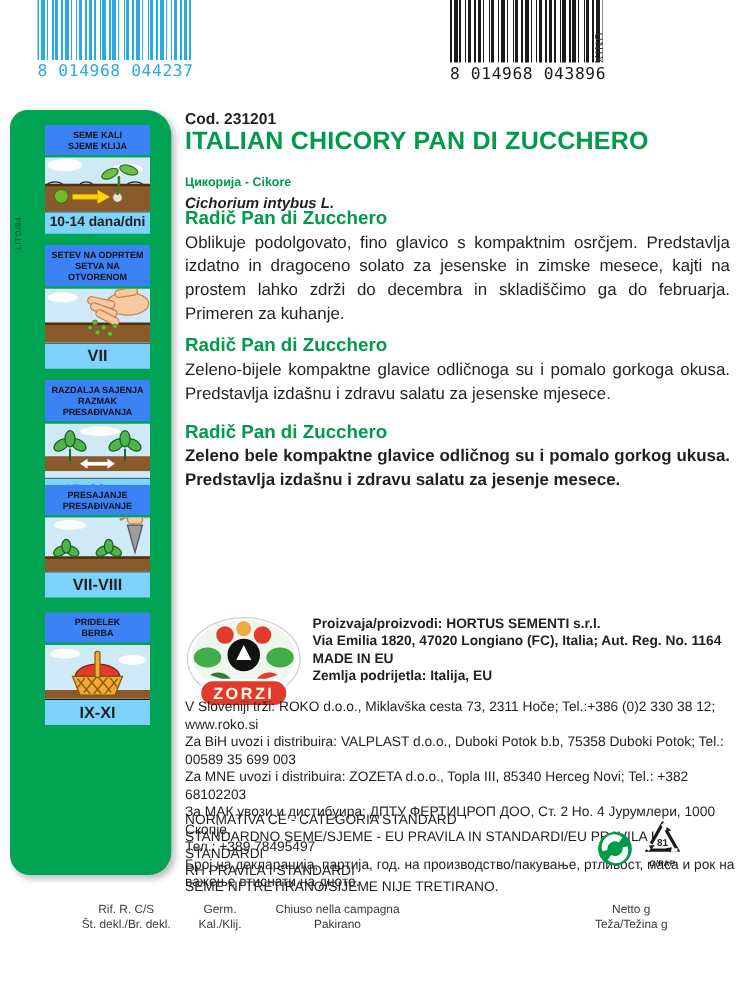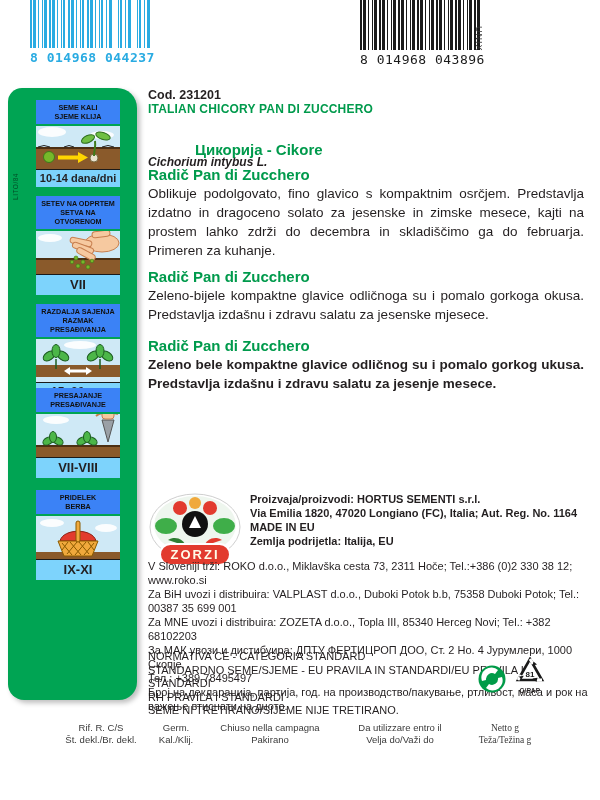--- a/index.html
+++ b/index.html
@@ -28,33 +28,33 @@
       var(--bc) 7.5px 8.5px, transparent 8.5px 12px,
       var(--bc) 12px 13px, transparent 13px 14px,
       var(--bc) 14px 16.5px, transparent 16.5px 19px);
   }
   .digits{
     font-family:"DejaVu Sans Mono", monospace;
     font-size:13px;letter-spacing:.5px;margin-top:2px;white-space:nowrap;
   }
   #barcode-left{left:30px;width:125px;--bc:var(--cyan);}
   #barcode-left .bars{height:48px;}
-  #barcode-left .digits{color:var(--cyan);font-weight:bold;}
+  #barcode-left .digits{color:var(--cyan);}
   #barcode-right{left:360px;width:122px;--bc:#1a1a1a;}
   #barcode-right .bars{height:50px;}
   #barcode-right .digits{color:#1a1a1a;}
   #unix-label{
     position:absolute;left:484px;top:26px;font-size:9px;letter-spacing:1px;
     color:#333;transform:rotate(90deg);transform-origin:left top;white-space:nowrap;
   }
   
   #cod{position:absolute;left:148px;top:88px;font-size:12.5px;font-weight:bold;}
-  #title{position:absolute;left:148px;top:102px;font-size:12px;font-weight:bold;color:var(--tgreen);letter-spacing:.2px;}
+  #title{position:absolute;left:148px;top:102px;font-size:20px;font-weight:bold;color:var(--tgreen);letter-spacing:.2px;}
   #latin{position:absolute;left:148px;top:127px;font-size:12px;font-weight:bold;font-style:italic;margin-top:28px;}
-  #subtitle{position:absolute;left:148px;top:141px;font-size:15px;font-weight:bold;color:var(--tgreen);margin-left:47px;}
+  #subtitle{position:absolute;left:148px;top:141px;font-size:10px;font-weight:bold;color:var(--tgreen);}
   .sec-heading{position:absolute;left:148px;font-size:15px;font-weight:bold;color:var(--tgreen);}
   .sec-body{position:absolute;left:148px;width:436px;font-size:13.5px;line-height:19px;text-align:justify;}
   #h1{top:166px;} #p1{top:184px;}
   #h2{top:268px;} #p2{top:286px;}
   #h3{top:337px;} #p3{top:355px;font-weight:bold;}
   
   #sidebar{
     position:absolute;left:8px;top:88px;width:129px;height:612px;
     background:var(--green);border-radius:14px 20px 18px 16px;
     box-shadow:3px 3px 5px rgba(0,0,0,.25);
@@ -77,21 +77,21 @@
   #zorzi-logo{position:absolute;left:148px;top:490px;}
   .producer-lines{position:absolute;left:250px;top:492px;width:335px;font-size:11px;line-height:14px;font-weight:bold;}
   #distribution{position:absolute;left:148px;top:559px;width:445px;font-size:11px;line-height:14px;}
   #standards{position:absolute;left:148px;top:650px;width:440px;font-size:11px;line-height:13.5px;}
   
   #green-dot{position:absolute;left:478px;top:665px;}
   #cpap{position:absolute;left:513px;top:657px;width:34px;text-align:center;}
   #cpap .cpap-label{font-size:6.5px;font-weight:bold;letter-spacing:.3px;margin-top:-2px;}
   
   .fcol{position:absolute;top:722px;transform:translateX(-50%);text-align:center;font-size:9.5px;line-height:12px;color:#3a3a3a;white-space:nowrap;}
-  #fcol-0{left:101px;} #fcol-1{left:176px;} #fcol-2{left:270px;} #fcol-3{left:400px;} #fcol-4{left:505px;font-family:Liberation Serif, serif;}
+  #fcol-0{left:101px;} #fcol-1{left:176px;} #fcol-2{left:270px;} #fcol-3{left:400px;} #fcol-4{left:505px;}
 </style>
 </head>
 <body>
 
 <div id="page">
 
   <div class="barcode" id="barcode-left">
     <div class="bars"></div>
     <div class="digits">8 014968 044237</div>
   </div>
@@ -279,21 +279,21 @@
   </div>
   <div class="producer-lines">
     <div>Proizvaja/proizvodi: HORTUS SEMENTI s.r.l.</div>
     <div>Via Emilia 1820, 47020 Longiano (FC), Italia; Aut. Reg. No. 1164</div>
     <div>MADE IN EU</div>
     <div>Zemlja podrijetla: Italija, EU</div>
   </div>
 
   <div id="distribution">
     <div>V Sloveniji trži: ROKO d.o.o., Miklavška cesta 73, 2311 Hoče; Tel.:+386 (0)2 330 38 12; www.roko.si</div>
-    <div>Za BiH uvozi i distribuira: VALPLAST d.o.o., Duboki Potok b.b, 75358 Duboki Potok; Tel.: 00387 35 699 001</div>
+    <div>Za BiH uvozi i distribuira: VALPLAST d.o.o., Duboki Potok b.b, 75358 Duboki Potok; Tel.: 00589 35 699 003</div>
     <div>Za MNE uvozi i distribuira: ZOZETA d.o.o., Topla III, 85340 Herceg Novi; Tel.: +382 68102203</div>
     <div>За МАК увози и дистибуира: ДПТУ ФЕРТИЦРОП ДОО, Ст. 2 Но. 4 Јурумлери, 1000 Скопје,</div>
     <div>Тел.:  +389 78495497</div>
     <div>Број на декларација, партија, год. на производство/пакување, ртливост, маса и рок на важење втиснати на дното.</div>
   </div>
 
   <div id="standards">
     <div>NORMATIVA CE - CATEGORIA STANDARD</div>
     <div>STANDARDNO SEME/SJEME - EU PRAVILA IN STANDARDI/EU PRAVILA I STANDARDI</div>
     <div>RH PRAVILA I STANDARDI</div>
@@ -324,22 +324,18 @@
     <div>Št. dekl./Br. dekl.</div>
   </div>
   <div class="fcol" id="fcol-1">
     <div>Germ.</div>
     <div>Kal./Klij.</div>
   </div>
   <div class="fcol" id="fcol-2">
     <div>Chiuso nella campagna</div>
     <div>Pakirano</div>
   </div>
-  <div class="fcol" id="fcol-3">
-    <div>Da utilizzare entro il</div>
-    <div>Velja do/Važi do</div>
-  </div>
   <div class="fcol" id="fcol-4">
     <div>Netto g</div>
     <div>Teža/Težina g</div>
   </div>
 
 </div>
 
 </body></html>

